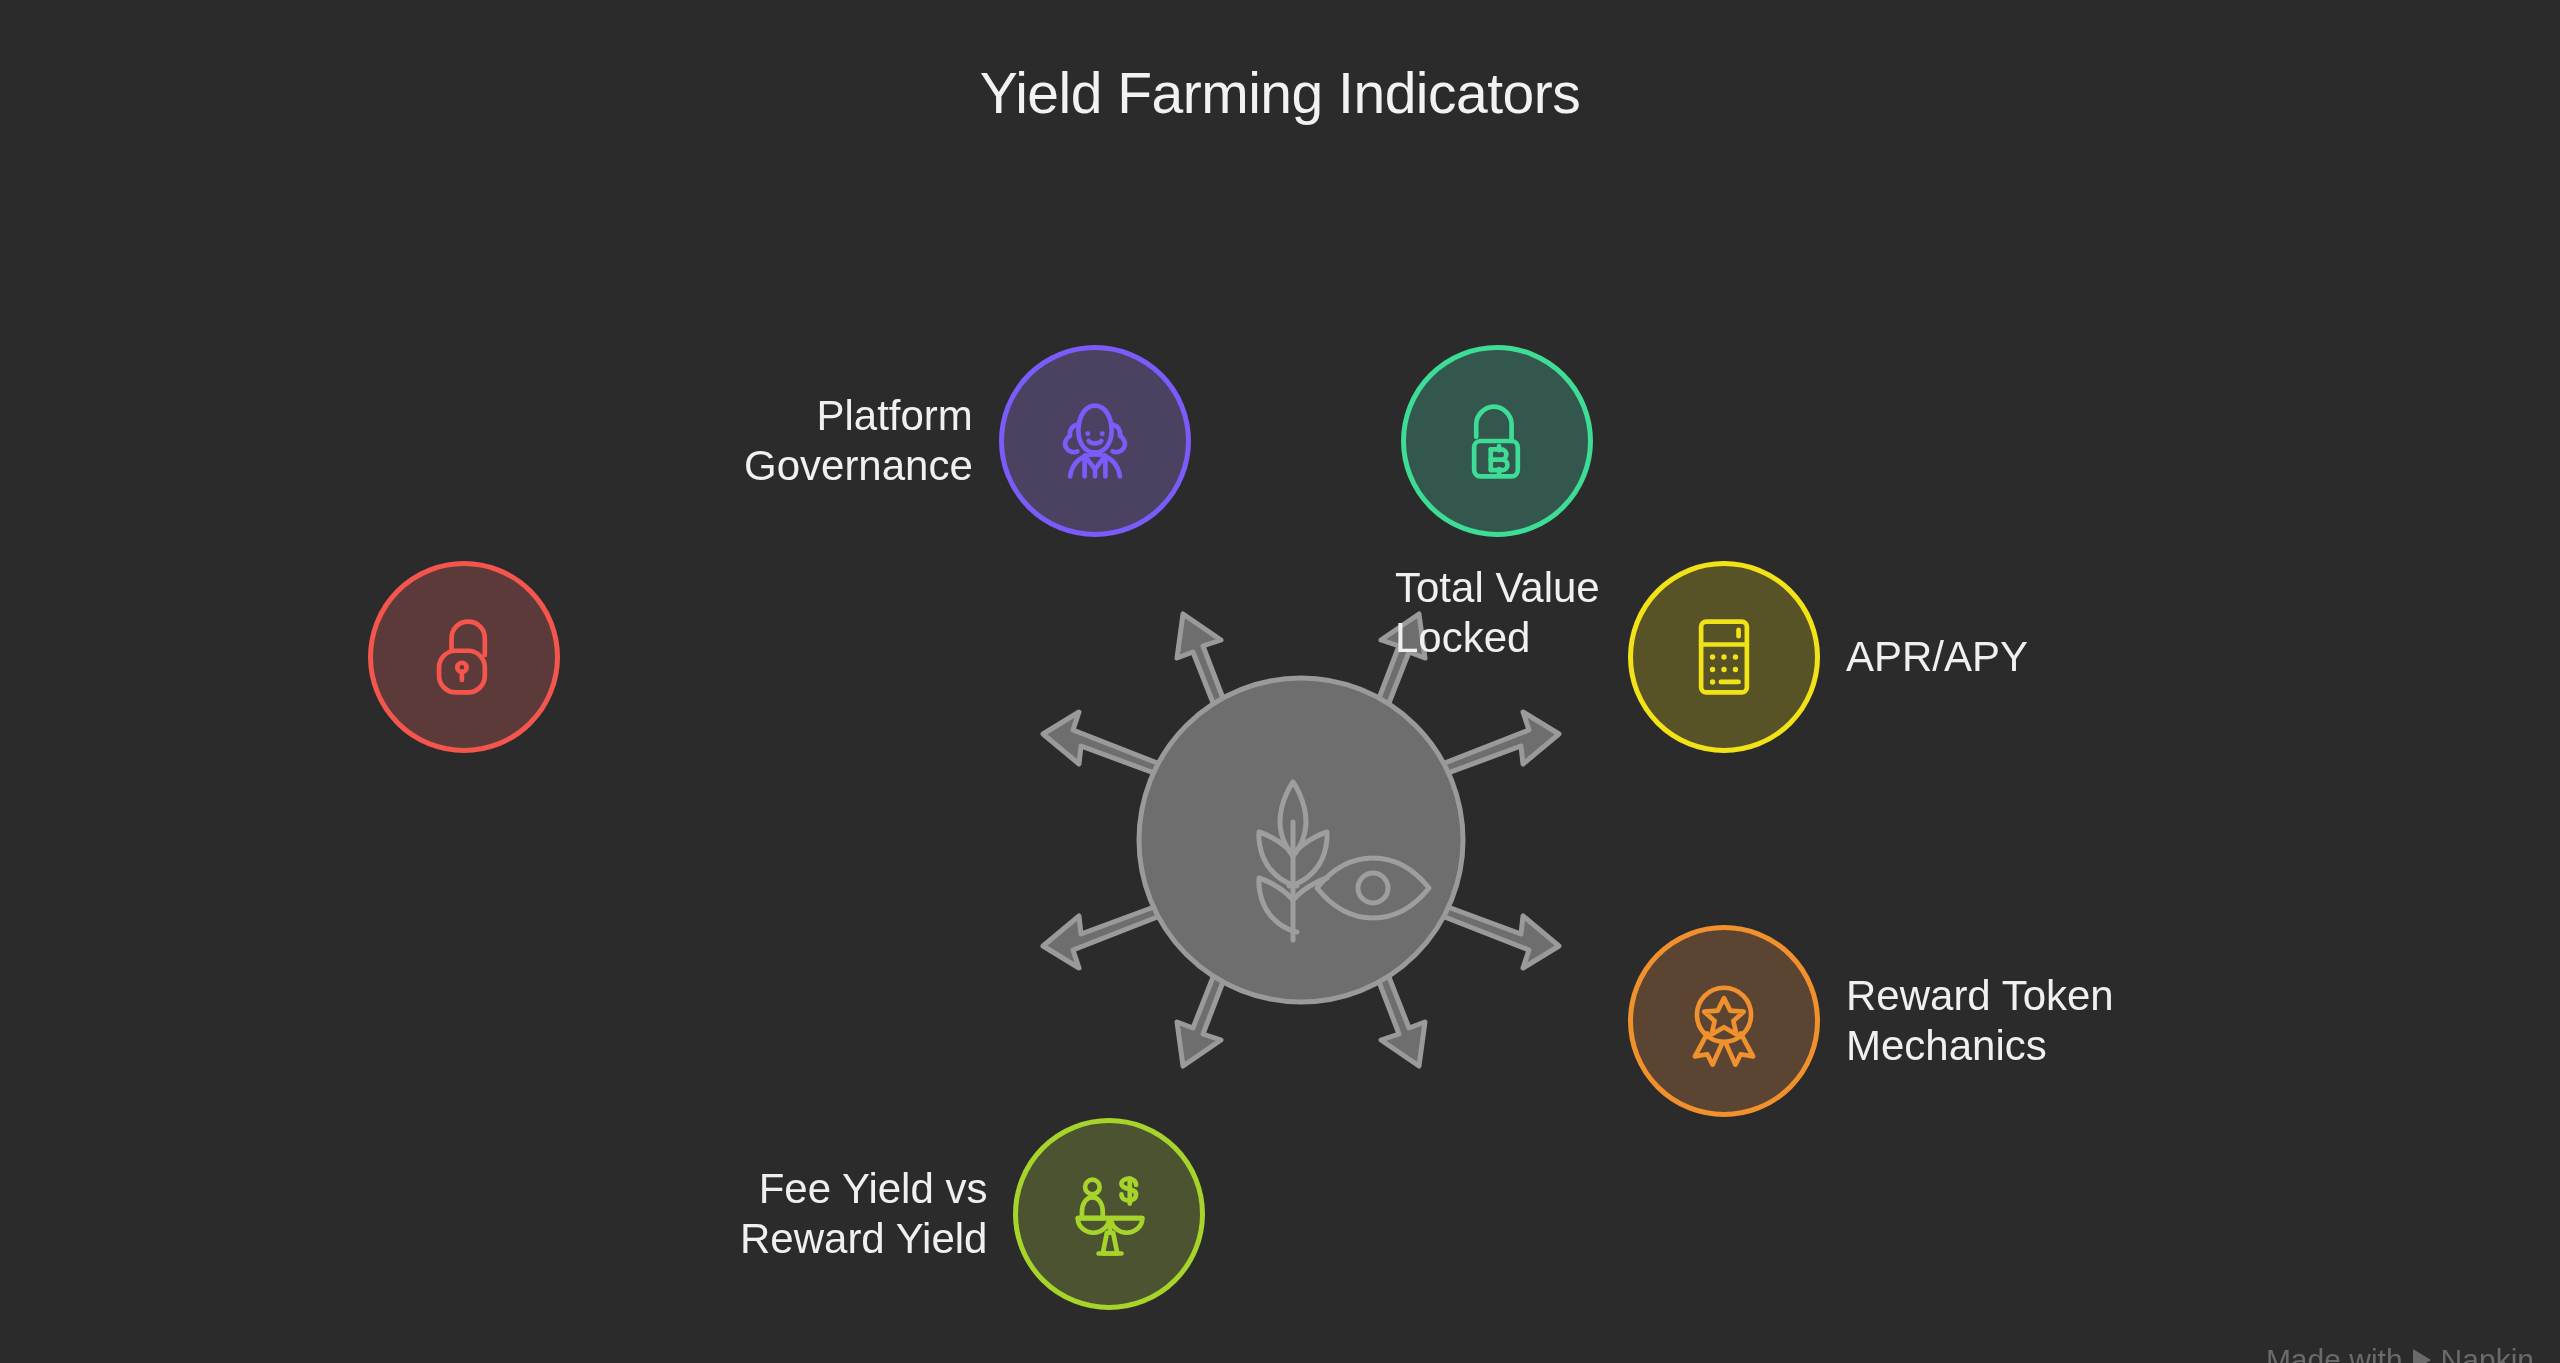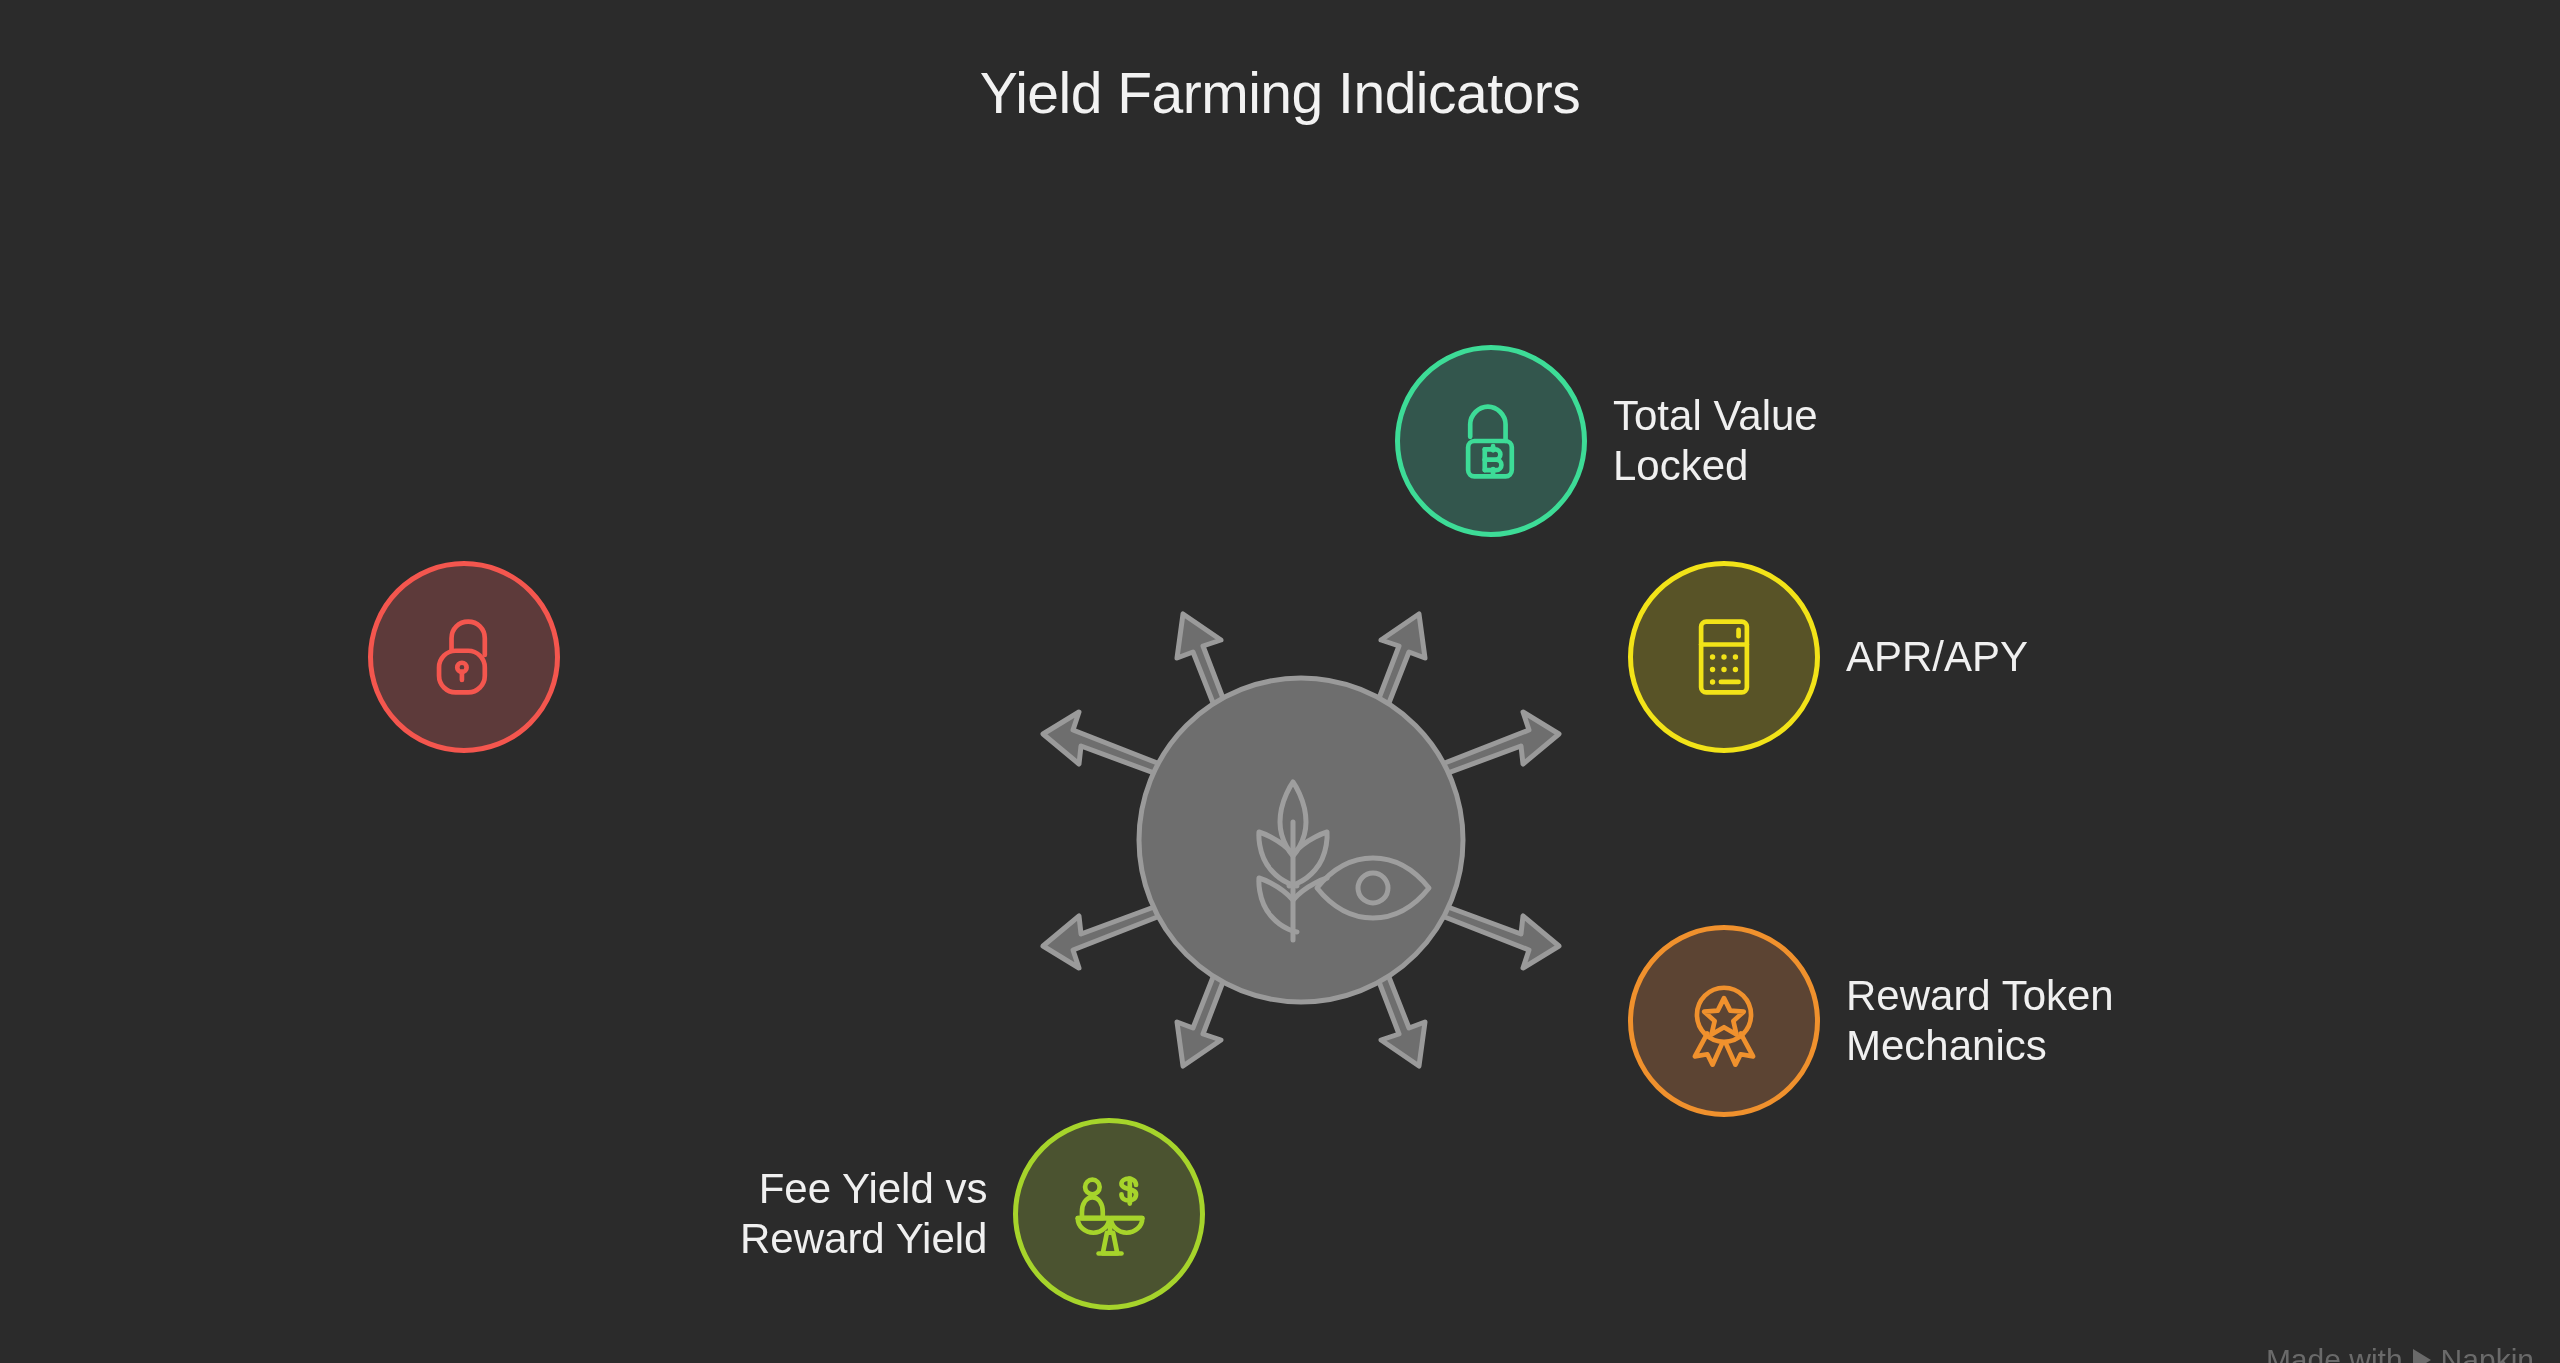--- a/index.html
+++ b/index.html
@@ -132,20 +132,39 @@
         <path d="M268 342 c14 -16 34 -22 34 -22"></path>
         <path d="M268 264 L268 382"></path>
       </g>
       <g fill="none" stroke="#9e9e9e" stroke-width="5" stroke-linecap="round" stroke-linejoin="round">
         <path d="M292 330 c16 -20 36 -30 56 -30 s40 10 56 30 c-16 20 -36 30 -56 30 s-40 -10 -56 -30 z"></path>
         <circle cx="348" cy="330" r="15"></circle>
       </g>
     </svg>
   </div>
 
+  <div class="node left" style="left:744px; top:345px;">
+    <div class="node-label">Platform
+Governance</div>
+    <div class="badge" style="background:#4a4260; border:5px solid #7B5CFA;">
+      <svg viewBox="0 0 100 100" fill="none" stroke="#7B5CFA" stroke-width="4.5" stroke-linecap="round" stroke-linejoin="round">
+        <path d="M34 40 c0 -14 7 -24 16 -24 s16 10 16 24 c0 13 -7 21 -16 21 s-16 -8 -16 -21 z"></path>
+        <path d="M34 34 c-6 1 -9 6 -8 11 -4 2 -6 7 -4 11 2 4 7 6 11 4"></path>
+        <path d="M66 34 c6 1 9 6 8 11 4 2 6 7 4 11 -2 4 -7 6 -11 4"></path>
+        <circle cx="43" cy="43" r="2.4" fill="#7B5CFA" stroke="none"></circle>
+        <circle cx="57" cy="43" r="2.4" fill="#7B5CFA" stroke="none"></circle>
+        <path d="M44 50 c2 3 10 3 12 0"></path>
+        <path d="M26 84 c2 -13 11 -21 24 -21 s22 8 24 21"></path>
+        <path d="M40 64 L50 77 L60 64"></path>
+        <path d="M50 77 L50 84"></path>
+        <path d="M40 66 L40 84"></path>
+        <path d="M60 66 L60 84"></path>
+      </svg>
+    </div>
+  </div>
 
   <div class="node left" style="left:368px; top:561px;">
     <div class="badge" style="background:#5d3a3a; border:5px solid #f4564e;">
       <svg viewBox="0 0 100 100" fill="none" stroke="#f4564e" stroke-width="4.5" stroke-linecap="round" stroke-linejoin="round">
         <path d="M38 44 L38 32 c0 -9 7 -16 16 -16 s16 7 16 16 L70 48"></path>
         <rect x="26" y="44" width="44" height="40" rx="16"></rect>
         <circle cx="48" cy="60" r="4.5"></circle>
         <path d="M48 64 L48 72"></path>
       </svg>
     </div>
@@ -164,21 +183,21 @@
         <path d="M20 54 L82 54"></path>
         <path d="M20 54 c0 8 7 14 15 14 s15 -6 15 -14 z"></path>
         <path d="M52 54 c0 8 7 14 15 14 s15 -6 15 -14 z"></path>
         <path d="M51 54 L51 66"></path>
         <path d="M44 88 L58 88 L54 68 L48 68 z"></path>
         <path d="M40 88 L62 88"></path>
       </svg>
     </div>
   </div>
 
-  <div class="node right" style="left:1395px; top:345px;">
+  <div class="node right" style="left:1395px; top:345px;flex-direction:column;">
     <div class="badge" style="background:#33564d; border:5px solid #3ddc97;">
       <svg viewBox="0 0 100 100" fill="none" stroke="#3ddc97" stroke-width="4.5" stroke-linecap="round" stroke-linejoin="round">
         <path d="M30 46 L30 34 c0 -9 8 -17 17 -17 s17 8 17 17 L64 50"></path>
         <rect x="28" y="50" width="42" height="34" rx="6"></rect>
         <path d="M44 58 L44 78"></path>
         <path d="M52 55 L52 59"></path>
         <path d="M52 77 L52 81"></path>
         <path d="M44 58 L54 58 a5 5 0 0 1 0 10 L44 68"></path>
         <path d="M44 68 L55 68 a5 5 0 0 1 0 10 L44 78"></path>
       </svg>

